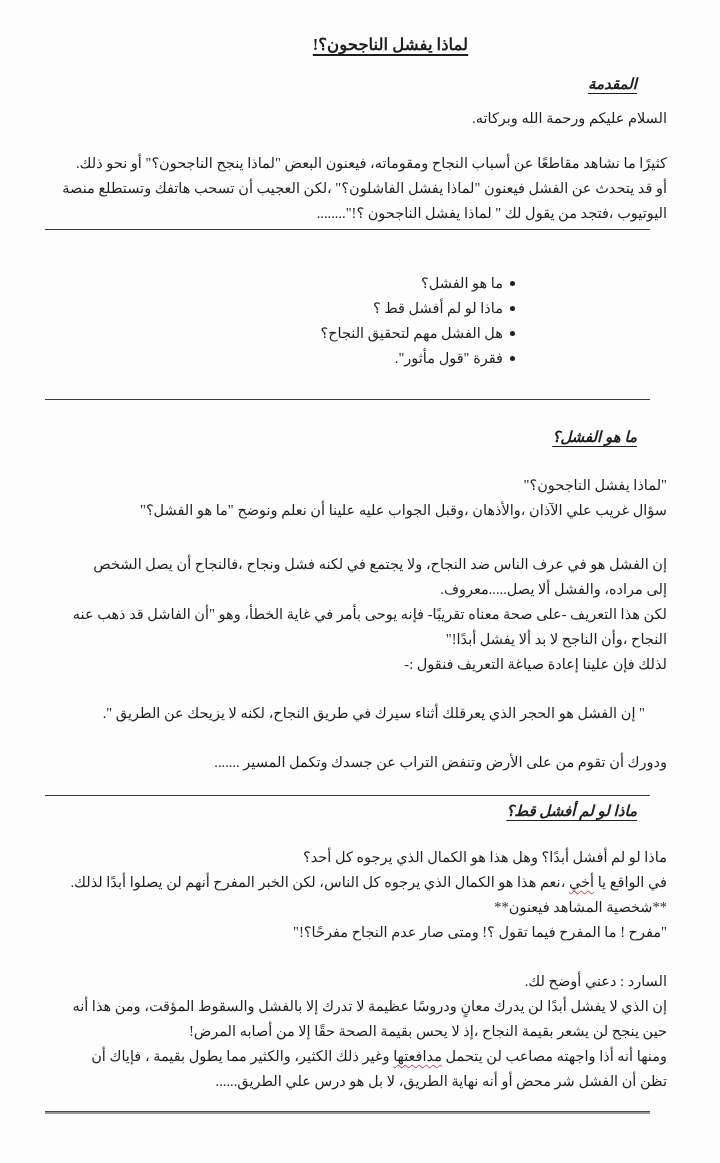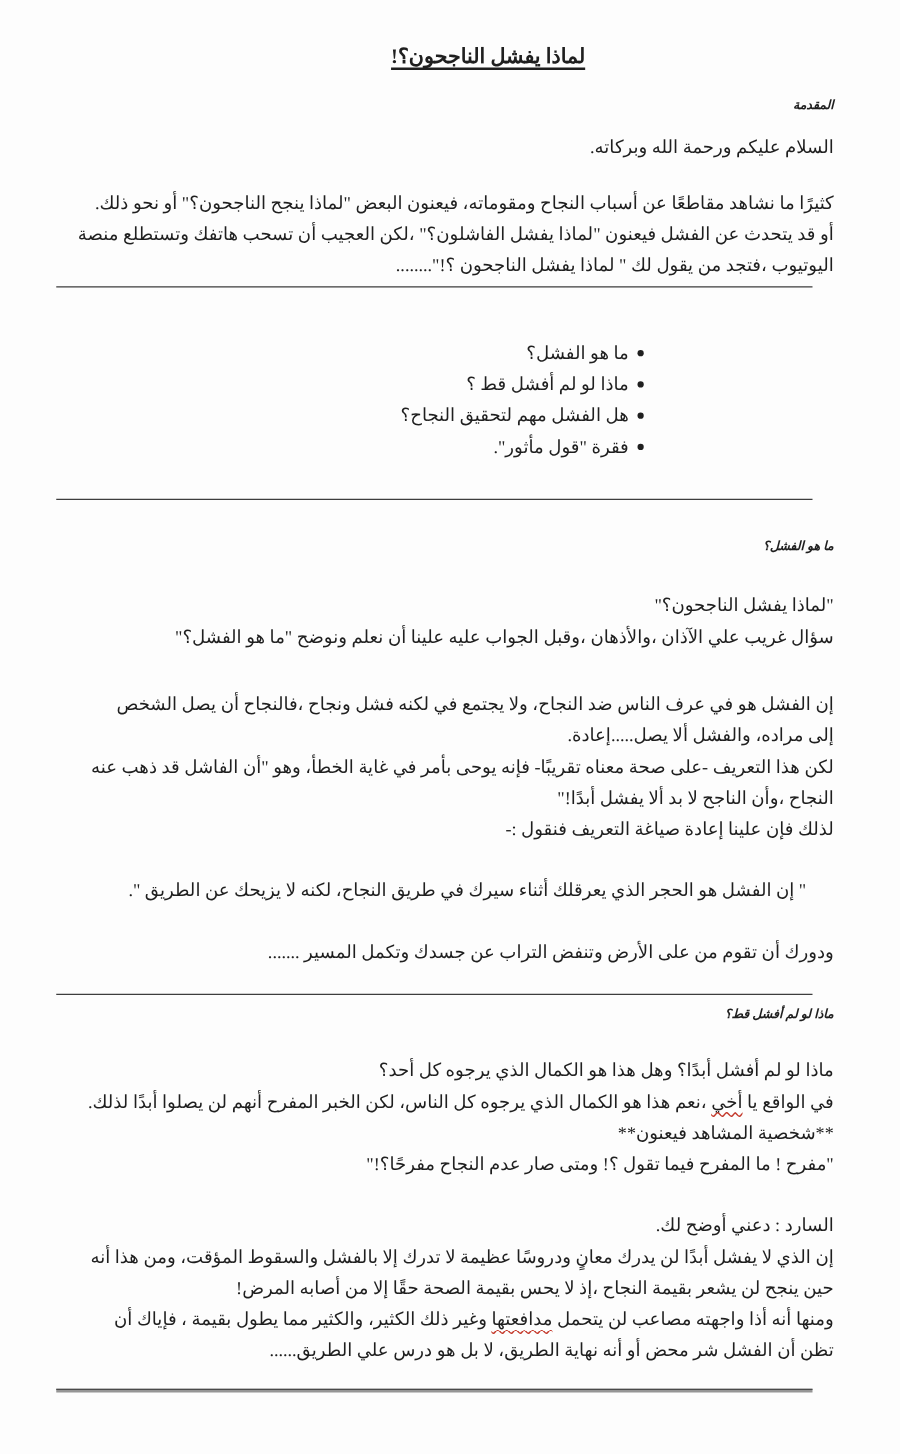--- a/index.html
+++ b/index.html
@@ -28,24 +28,26 @@
     line-height: 24px;
     margin: 0;
     text-align: center;
     transform: translateX(36px);
     text-decoration: underline;
     text-decoration-thickness: 1.5px;
     text-underline-offset: 4px;
     white-space: nowrap;
   }
   .doc-heading {
-    font-size: 10px;
+    font-size: 15px;
     font-weight: bold;
     font-style: italic;
     line-height: 23px;
+    margin-right: 30px;
+    text-decoration: underline;
     text-decoration-thickness: 1.3px;
     text-underline-offset: 4px;
     white-space: nowrap;
   }
   .doc-paragraph {
     font-size: 14.5px;
     line-height: 25px;
   }
   .doc-line { white-space: nowrap; }
   .doc-quote { padding-right: 22px; }
@@ -124,21 +126,21 @@
         <div class="doc-li"><span class="dot"></span><span>فقرة "قول مأثور".</span></div>
       </div>
       <div class="doc-divider"></div>
       <div class="doc-heading">ما هو الفشل؟</div>
       <div class="doc-paragraph">
         <div class="doc-line">"لماذا يفشل الناجحون؟"</div>
         <div class="doc-line">سؤال غريب علي الآذان ،والأذهان ،وقبل الجواب عليه علينا أن نعلم ونوضح "ما هو الفشل؟"</div>
       </div>
       <div class="doc-paragraph">
         <div class="doc-line">إن الفشل هو في عرف الناس ضد النجاح، ولا يجتمع في لكنه فشل ونجاح ،فالنجاح أن يصل الشخص</div>
-        <div class="doc-line">إلى مراده، والفشل ألا يصل.....إعادة.</div>
+        <div class="doc-line">إلى مراده، والفشل ألا يصل.....معروف.</div>
         <div class="doc-line">لكن هذا التعريف -على صحة معناه تقريبًا- فإنه يوحى بأمر في غاية الخطأ، وهو "أن الفاشل قد ذهب عنه</div>
         <div class="doc-line">النجاح ،وأن الناجح لا بد ألا يفشل أبدًا!"</div>
         <div class="doc-line">لذلك فإن علينا إعادة صياغة التعريف فنقول :-</div>
       </div>
       <div class="doc-paragraph doc-quote">
         <div class="doc-line">" إن الفشل هو الحجر الذي يعرقلك أثناء سيرك في طريق النجاح، لكنه لا يزيحك عن الطريق ".</div>
       </div>
       <div class="doc-paragraph">
         <div class="doc-line">ودورك أن تقوم من على الأرض وتنفض التراب عن جسدك وتكمل المسير .......</div>
       </div>

